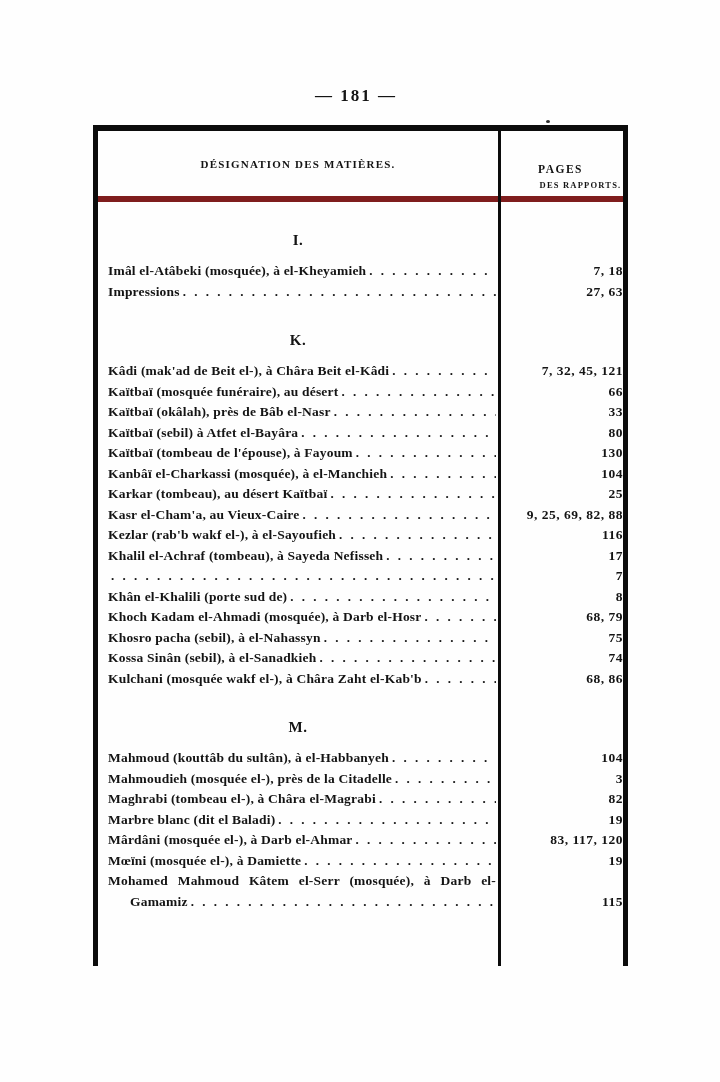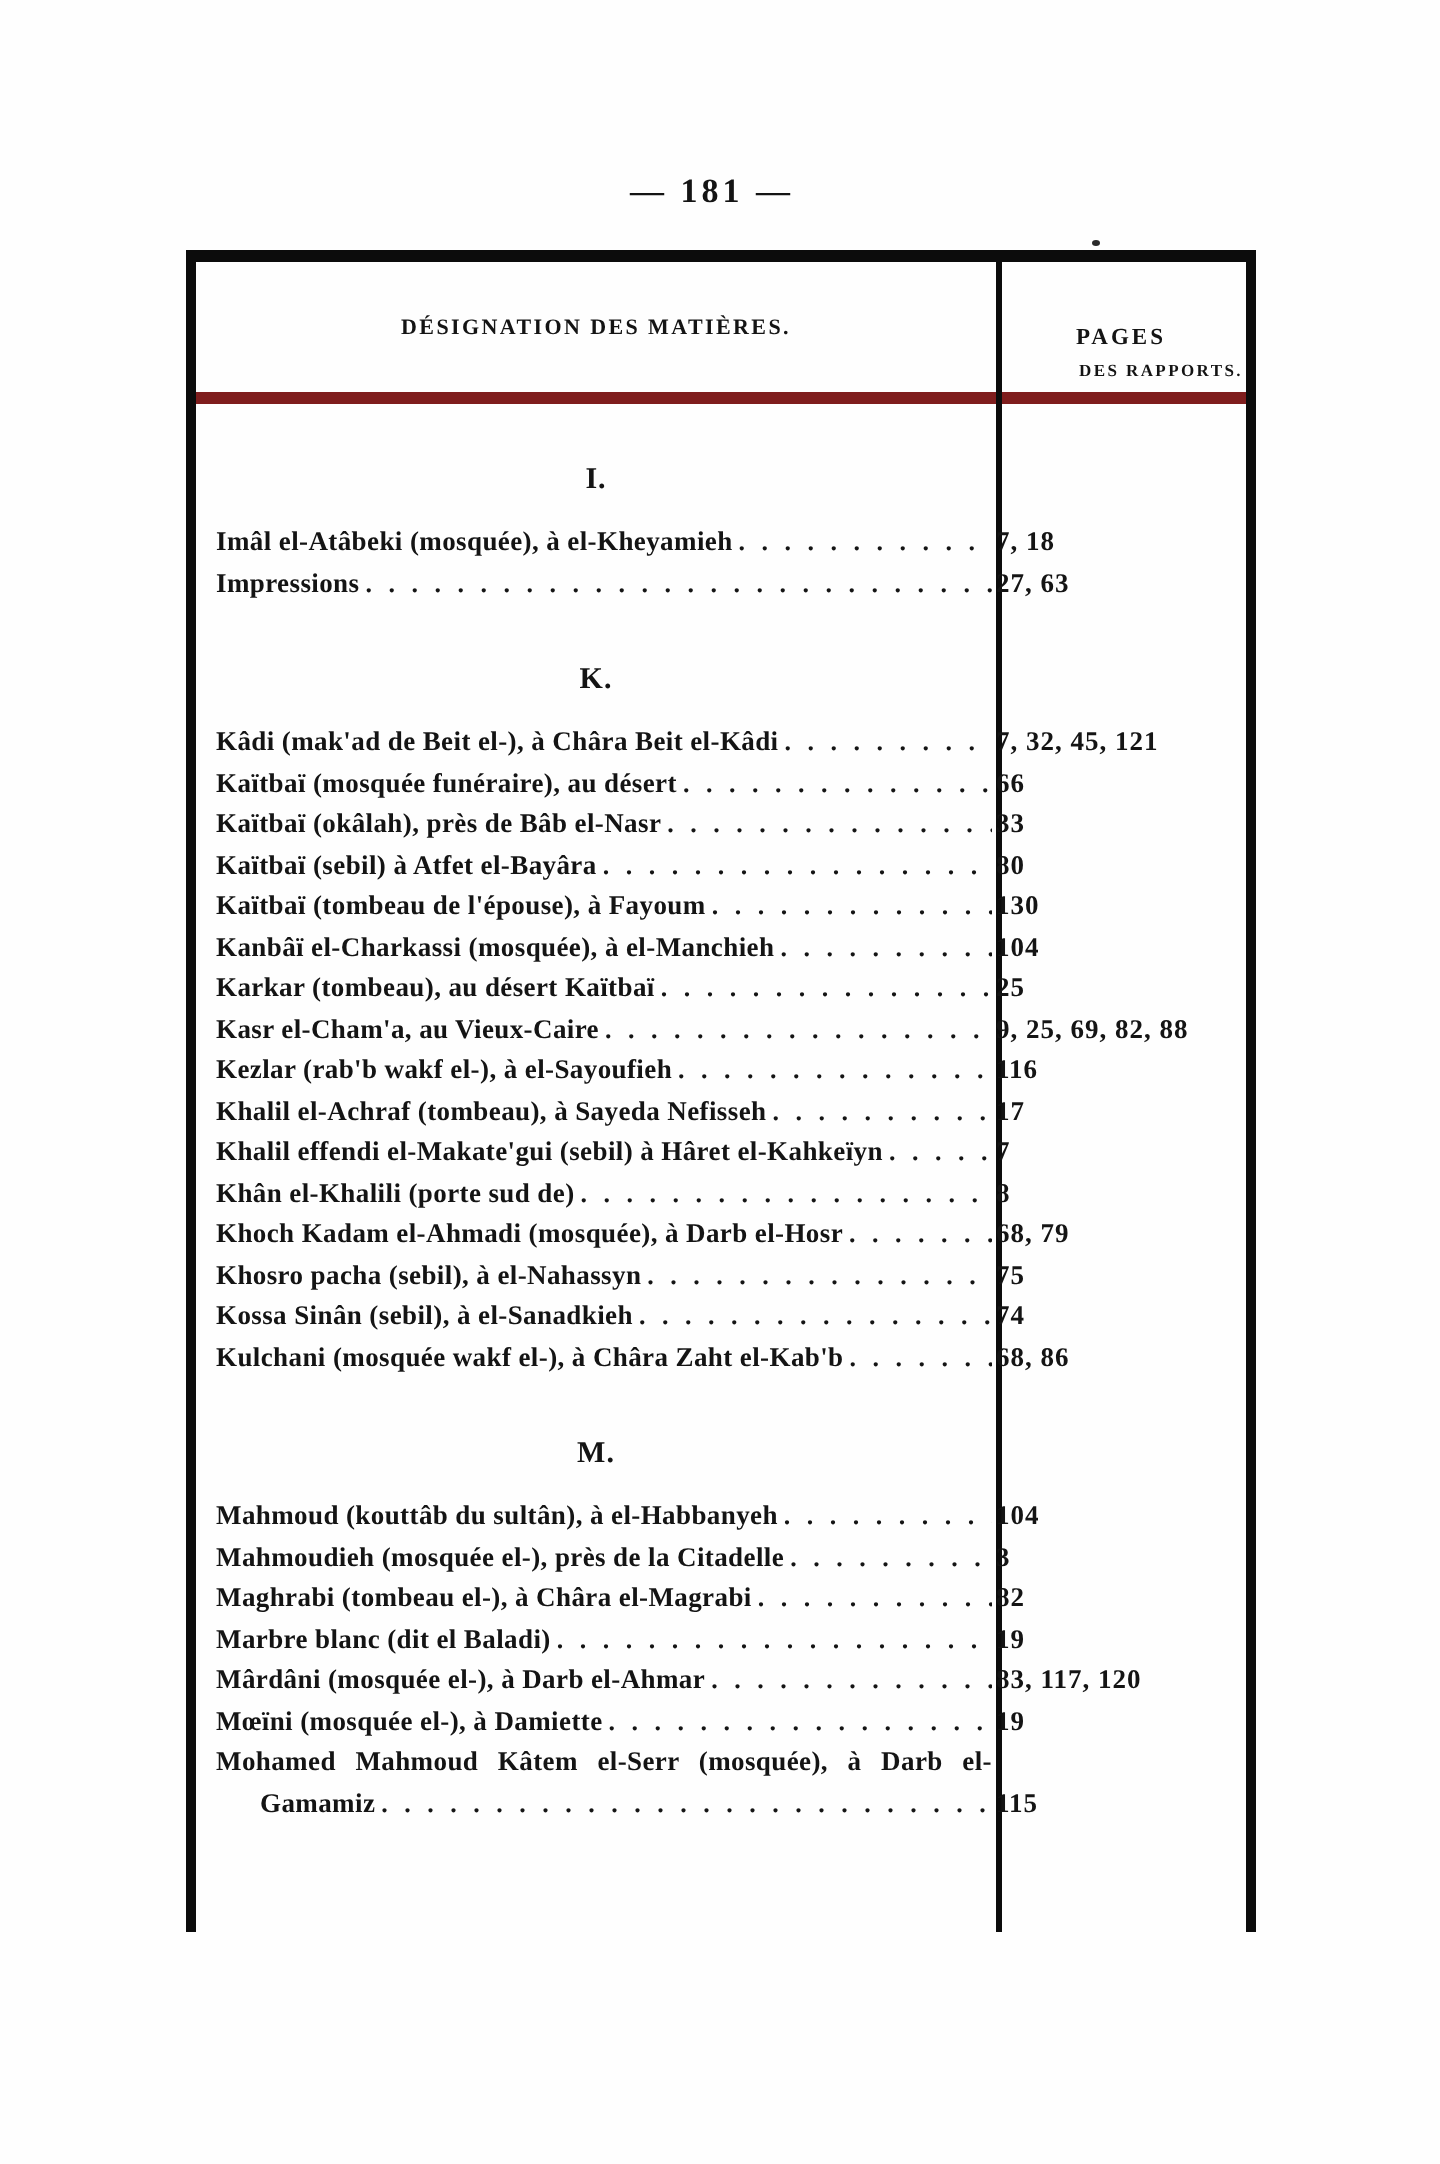--- a/index.html
+++ b/index.html
@@ -57,21 +57,21 @@
   .label{white-space:nowrap;letter-spacing:.2px;}
   .dots{
     flex:1;overflow:hidden;white-space:nowrap;height:20.5px;
     margin-left:3px;margin-right:2px;
   }
   .dots::after{
     content:". . . . . . . . . . . . . . . . . . . . . . . . . . . . . . . . . . . . . . . . . . . . . . . . . . . .";
     letter-spacing:2.5px;font-weight:bold;font-size:13px;
   }
   .cell-right{
-    width:125px;text-align:left;font-size:13.5px;font-weight:bold;
+    width:125px;text-align:right;font-size:13.5px;font-weight:bold;
     letter-spacing:.5px;white-space:nowrap;
   }
   .line0{
     width:400px;box-sizing:border-box;padding-left:10px;padding-right:2px;
     text-align:justify;text-align-last:justify;word-spacing:2.5px;
     white-space:normal;letter-spacing:.2px;
   }
   .two-line .label{padding-left:22px;}
 </style>
 </head>
@@ -231,21 +231,20 @@
         <span class="dots"></span>
       </div>
       <div class="cell-right">17</div>
     </div>
   </div>
 
   <div class="row">
 
     <div class="row-main">
       <div class="cell-left">
-        <span class="label">Khalil effendi el-Makate'gui (sebil) à Hâret el-Kahkeïyn</span>
         <span class="dots"></span>
       </div>
       <div class="cell-right">7</div>
     </div>
   </div>
 
   <div class="row">
 
     <div class="row-main">
       <div class="cell-left">

